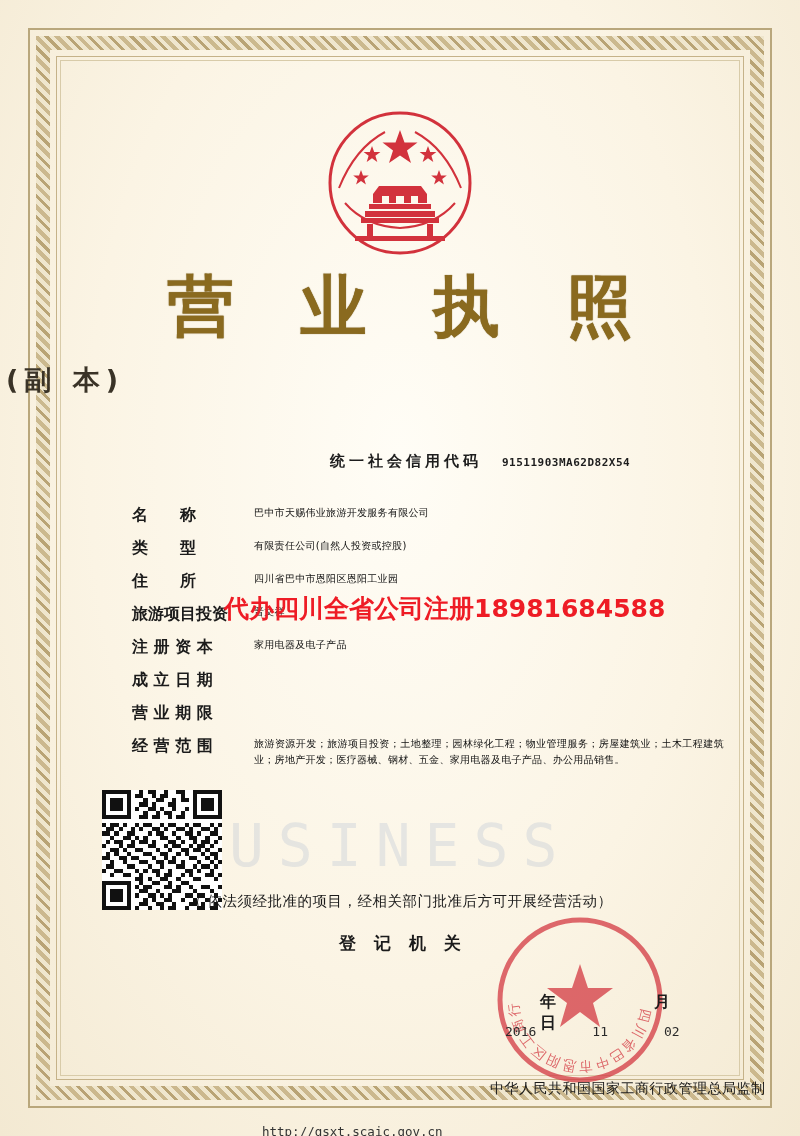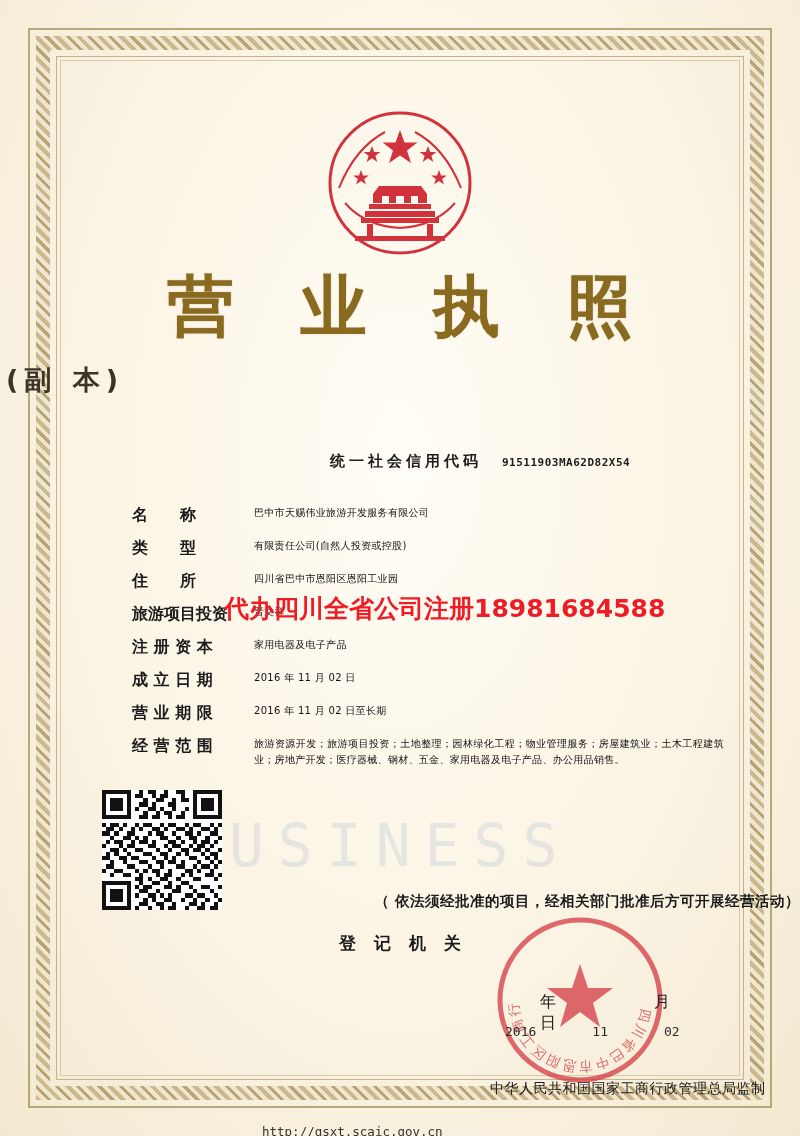--- a/index.html
+++ b/index.html
@@ -159,23 +159,23 @@
     width: 120px;
     height: 120px;
     background: #fff;
   }
 
   
   .note-line {
     position: absolute;
     top: 892px;
     left: 0; right: 0;
-    text-align: right;
+    text-align: center;
     font-size: 14.5px;
-    font-weight: bold;
+    font-weight: normal;
     color: #1b1b1b;
     font-family: "DejaVu Sans", "Liberation Sans", sans-serif;
     letter-spacing: .5px;
   }
   .registrar {
     position: absolute;
     top: 932px;
     left: 0; right: 0;
     text-align: center;
     font-size: 17px;
@@ -195,21 +195,21 @@
     height: 176px;
     opacity: .72;
   }
 
   
   .date-cn {
     position: absolute;
     top: 992px;
     left: 540px;
     font-size: 16px;
-    font-weight: normal;
+    font-weight: bold;
     letter-spacing: 22px;
     color: #1b1b1b;
     font-family: "DejaVu Sans", "Liberation Sans", sans-serif;
   }
   .date-num {
     position: absolute;
     top: 1024px;
     left: 505px;
     width: 200px;
     font-size: 13px;
@@ -341,25 +341,23 @@
     <div class="field">
       <div class="f-label wide">旅游项目投资</div>
       <div class="f-value">晋文祥</div>
     </div>
     <div class="field">
       <div class="f-label wide">注 册 资 本</div>
       <div class="f-value">家用电器及电子产品</div>
     </div>
     <div class="field">
       <div class="f-label wide">成 立 日 期</div>
-      <div class="f-value mono">2016 年 11 月 02 日</div>
     </div>
     <div class="field">
       <div class="f-label wide">营 业 期 限</div>
-      <div class="f-value mono">2016 年 11 月 02 日至长期</div>
     </div>
     <div class="field scope">
       <div class="f-label wide">经 营 范 围</div>
       <div class="f-value">旅游资源开发；旅游项目投资；土地整理；园林绿化工程；物业管理服务；房屋建筑业；土木工程建筑业；房地产开发；医疗器械、钢材、五金、家用电器及电子产品、办公用品销售。</div>
     </div>
   </div>
 
   <div class="ghost-text">BUSINESS</div>
 
   <div class="qr">

